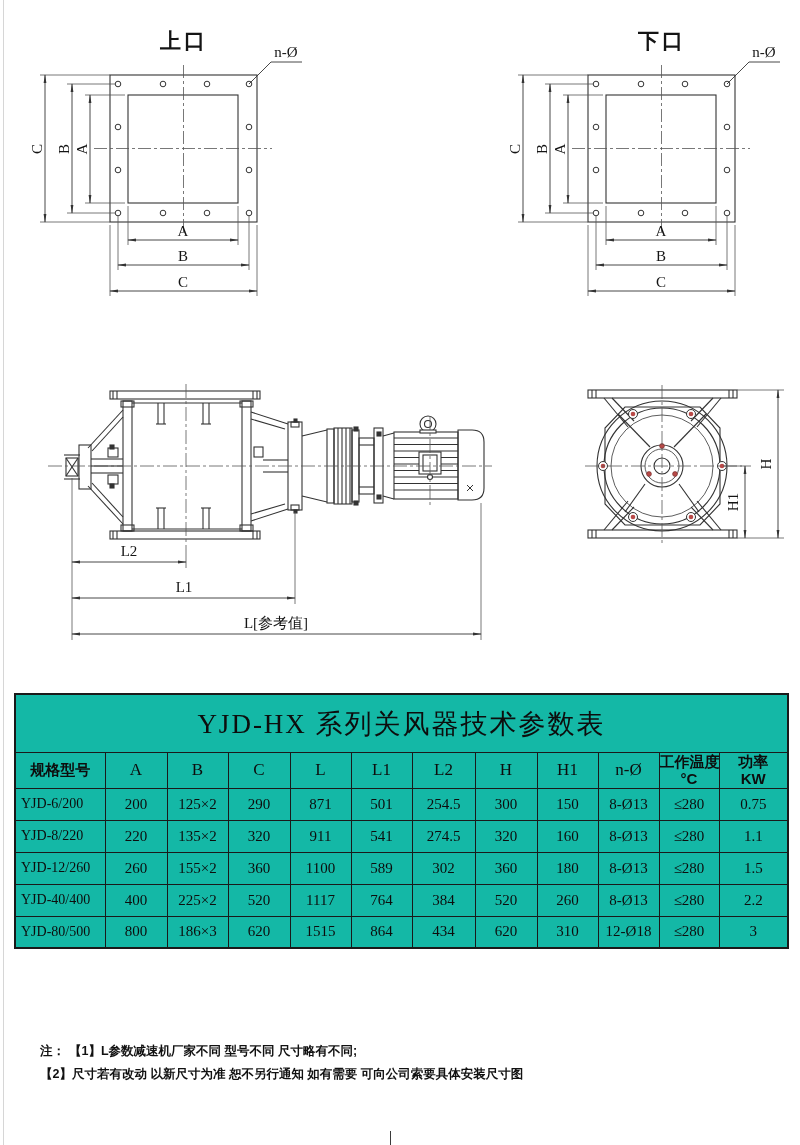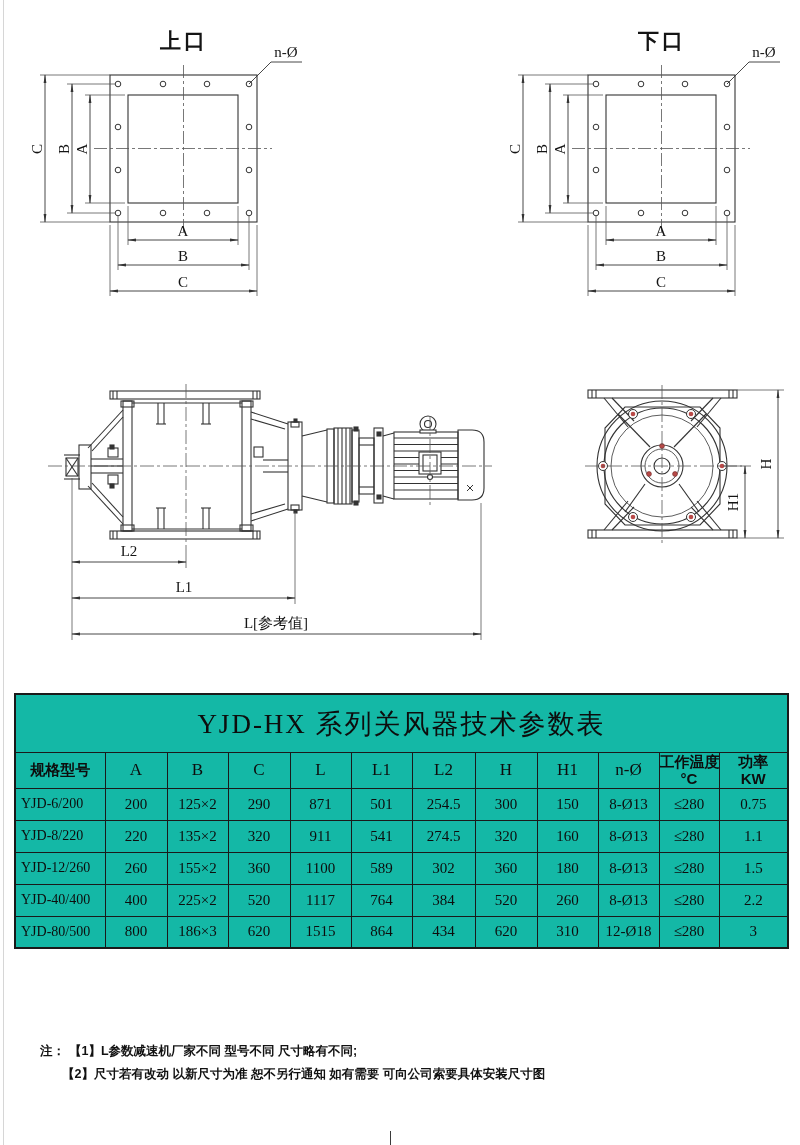--- a/index.html
+++ b/index.html
@@ -27,21 +27,21 @@
   .spec-table .drow{height:32px;}
   .spec-table .model{text-align:left;padding-left:5px;font-size:14px;}
   .outer-frame{border:2px solid #1a1a1a;}
 
   
   .notes{position:absolute;left:40px;top:1040px;width:560px;
          font-family:"Liberation Sans",sans-serif;font-weight:bold;font-size:12.5px;
          color:#111;line-height:1.85;}
   .notes .row1{display:flex;}
   .notes .prefix{margin-right:4px;}
-  .notes .row2{margin-left:22px;}
+  .notes .row2{}
 </style>
 </head>
 <body>
 
 <div class="page">
   <div class="page-edge"></div>
 
   <svg style="top:0" width="800" height="372" viewBox="0 0 800 372">
     <defs>
       <marker id="arw1" viewBox="0 0 10 10" refX="9.2" refY="5" markerWidth="10" markerHeight="10" orient="auto-start-reverse">

